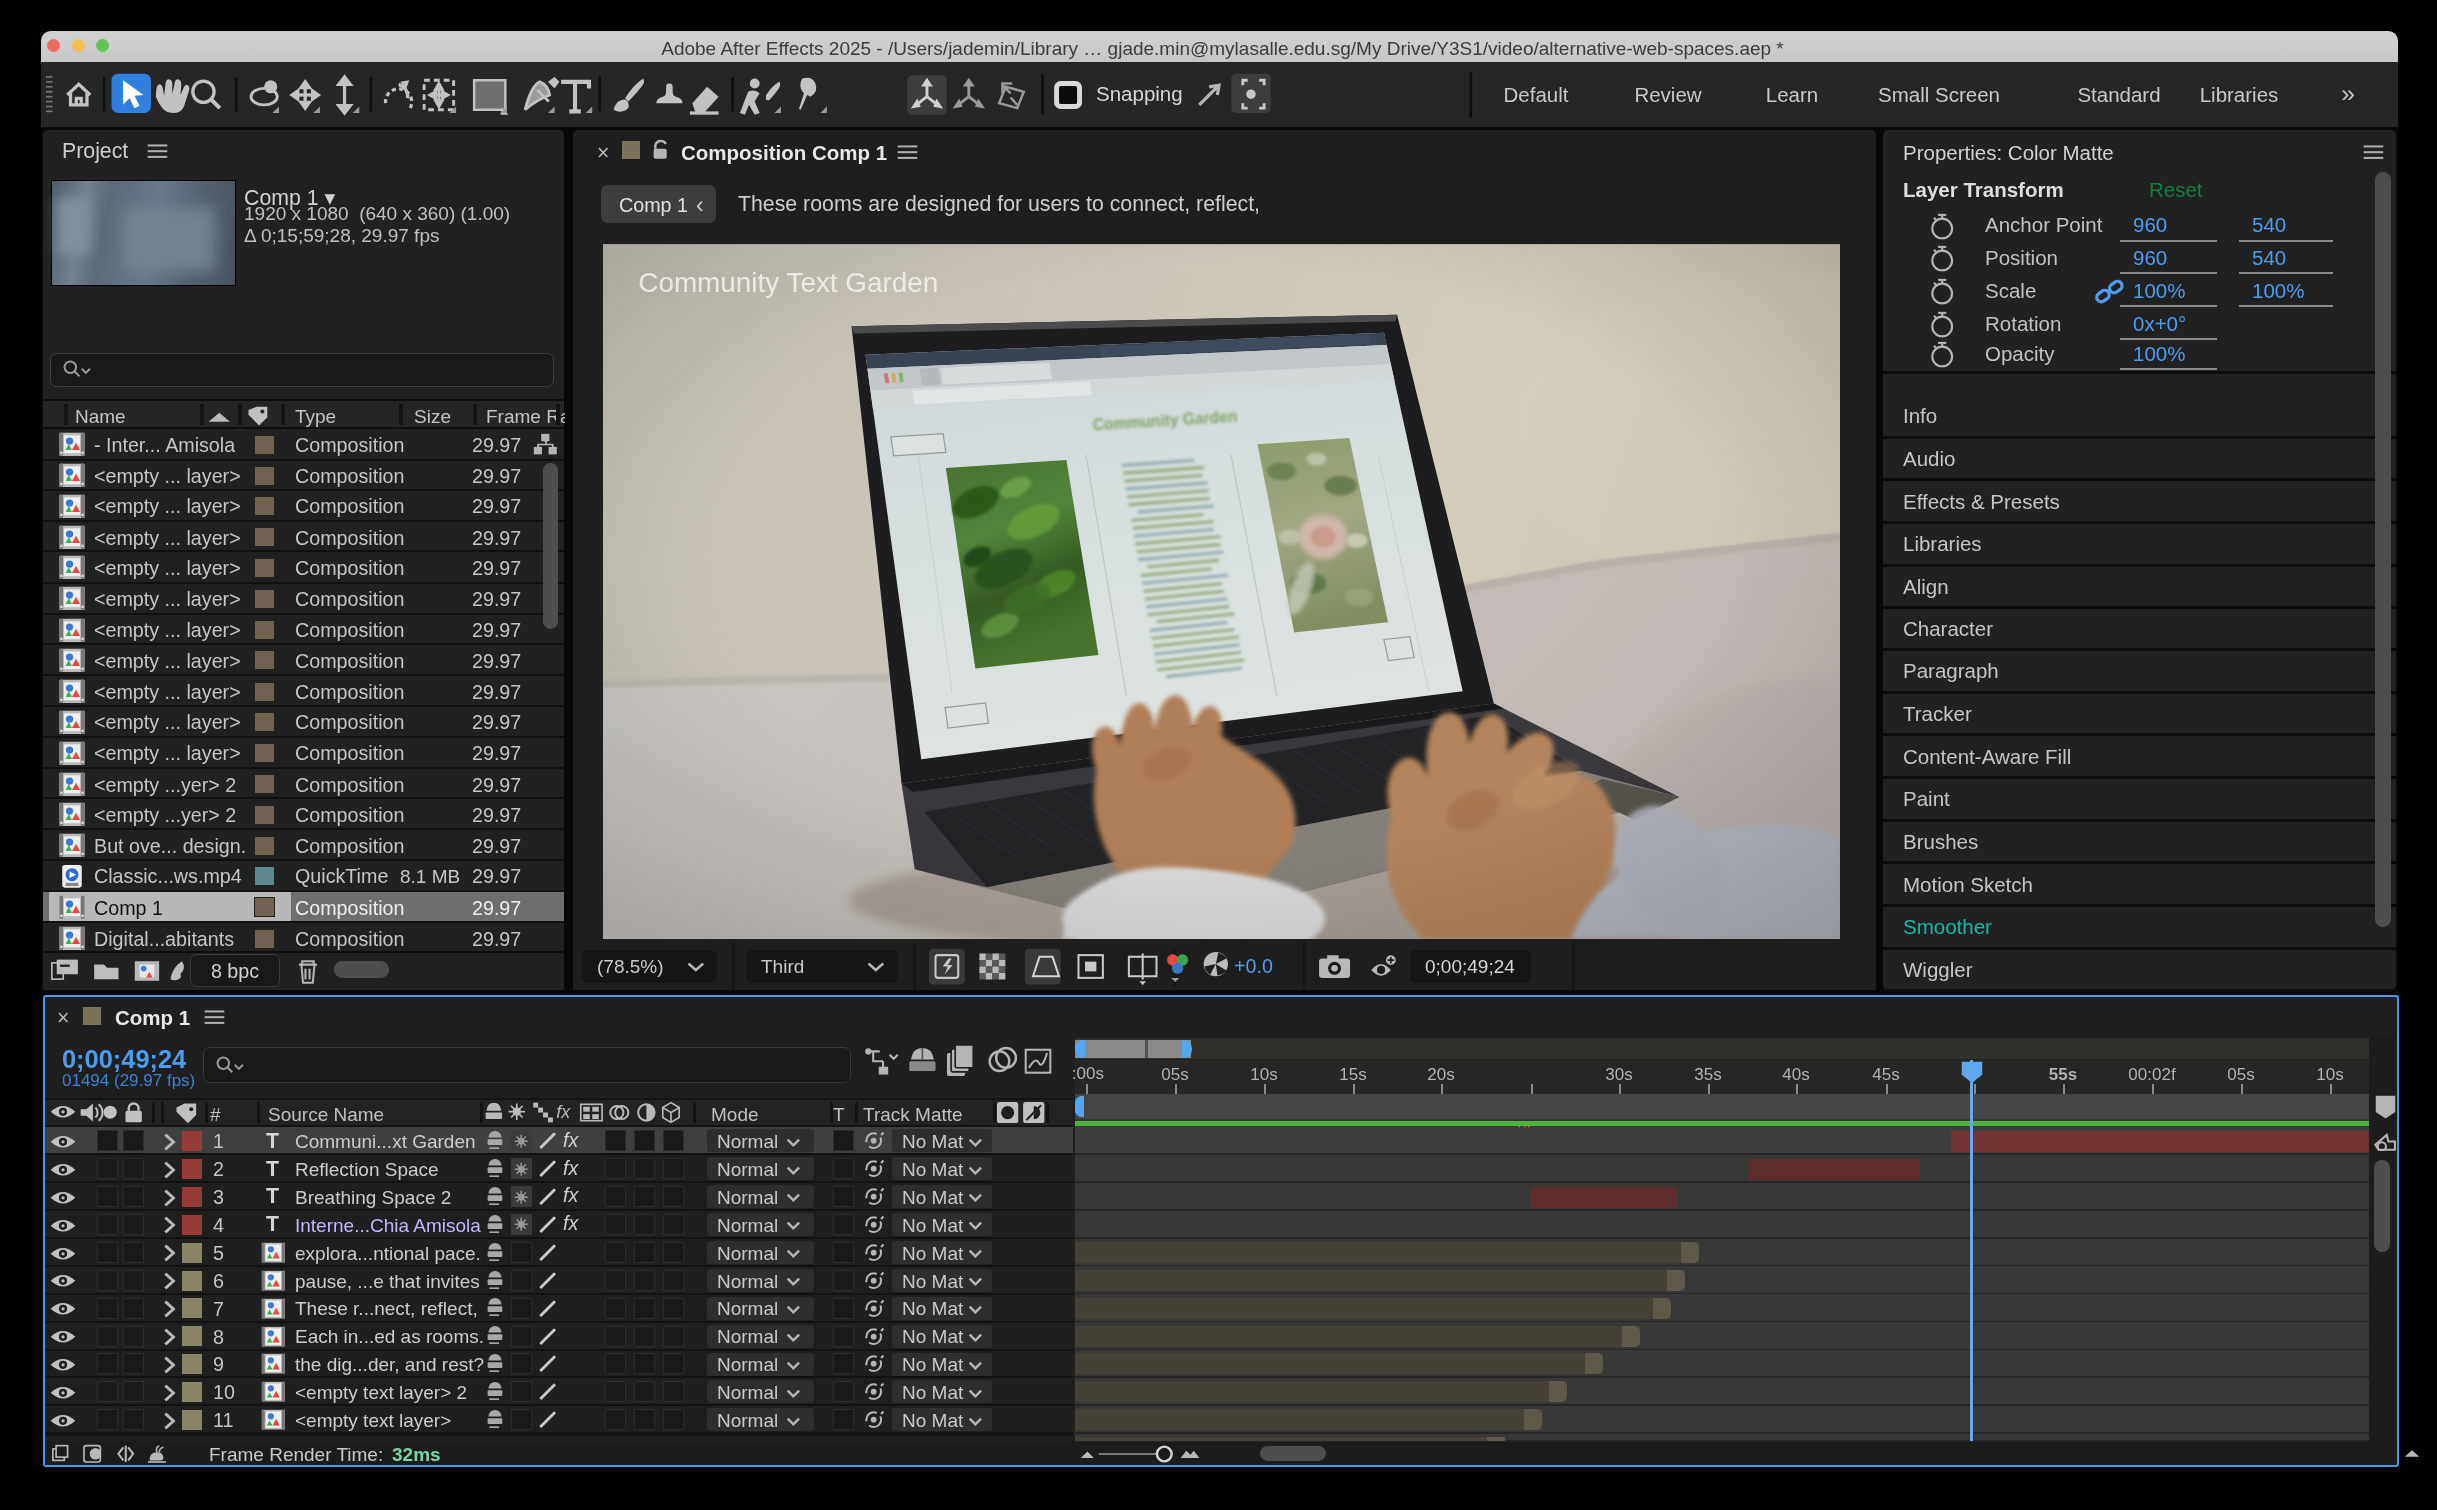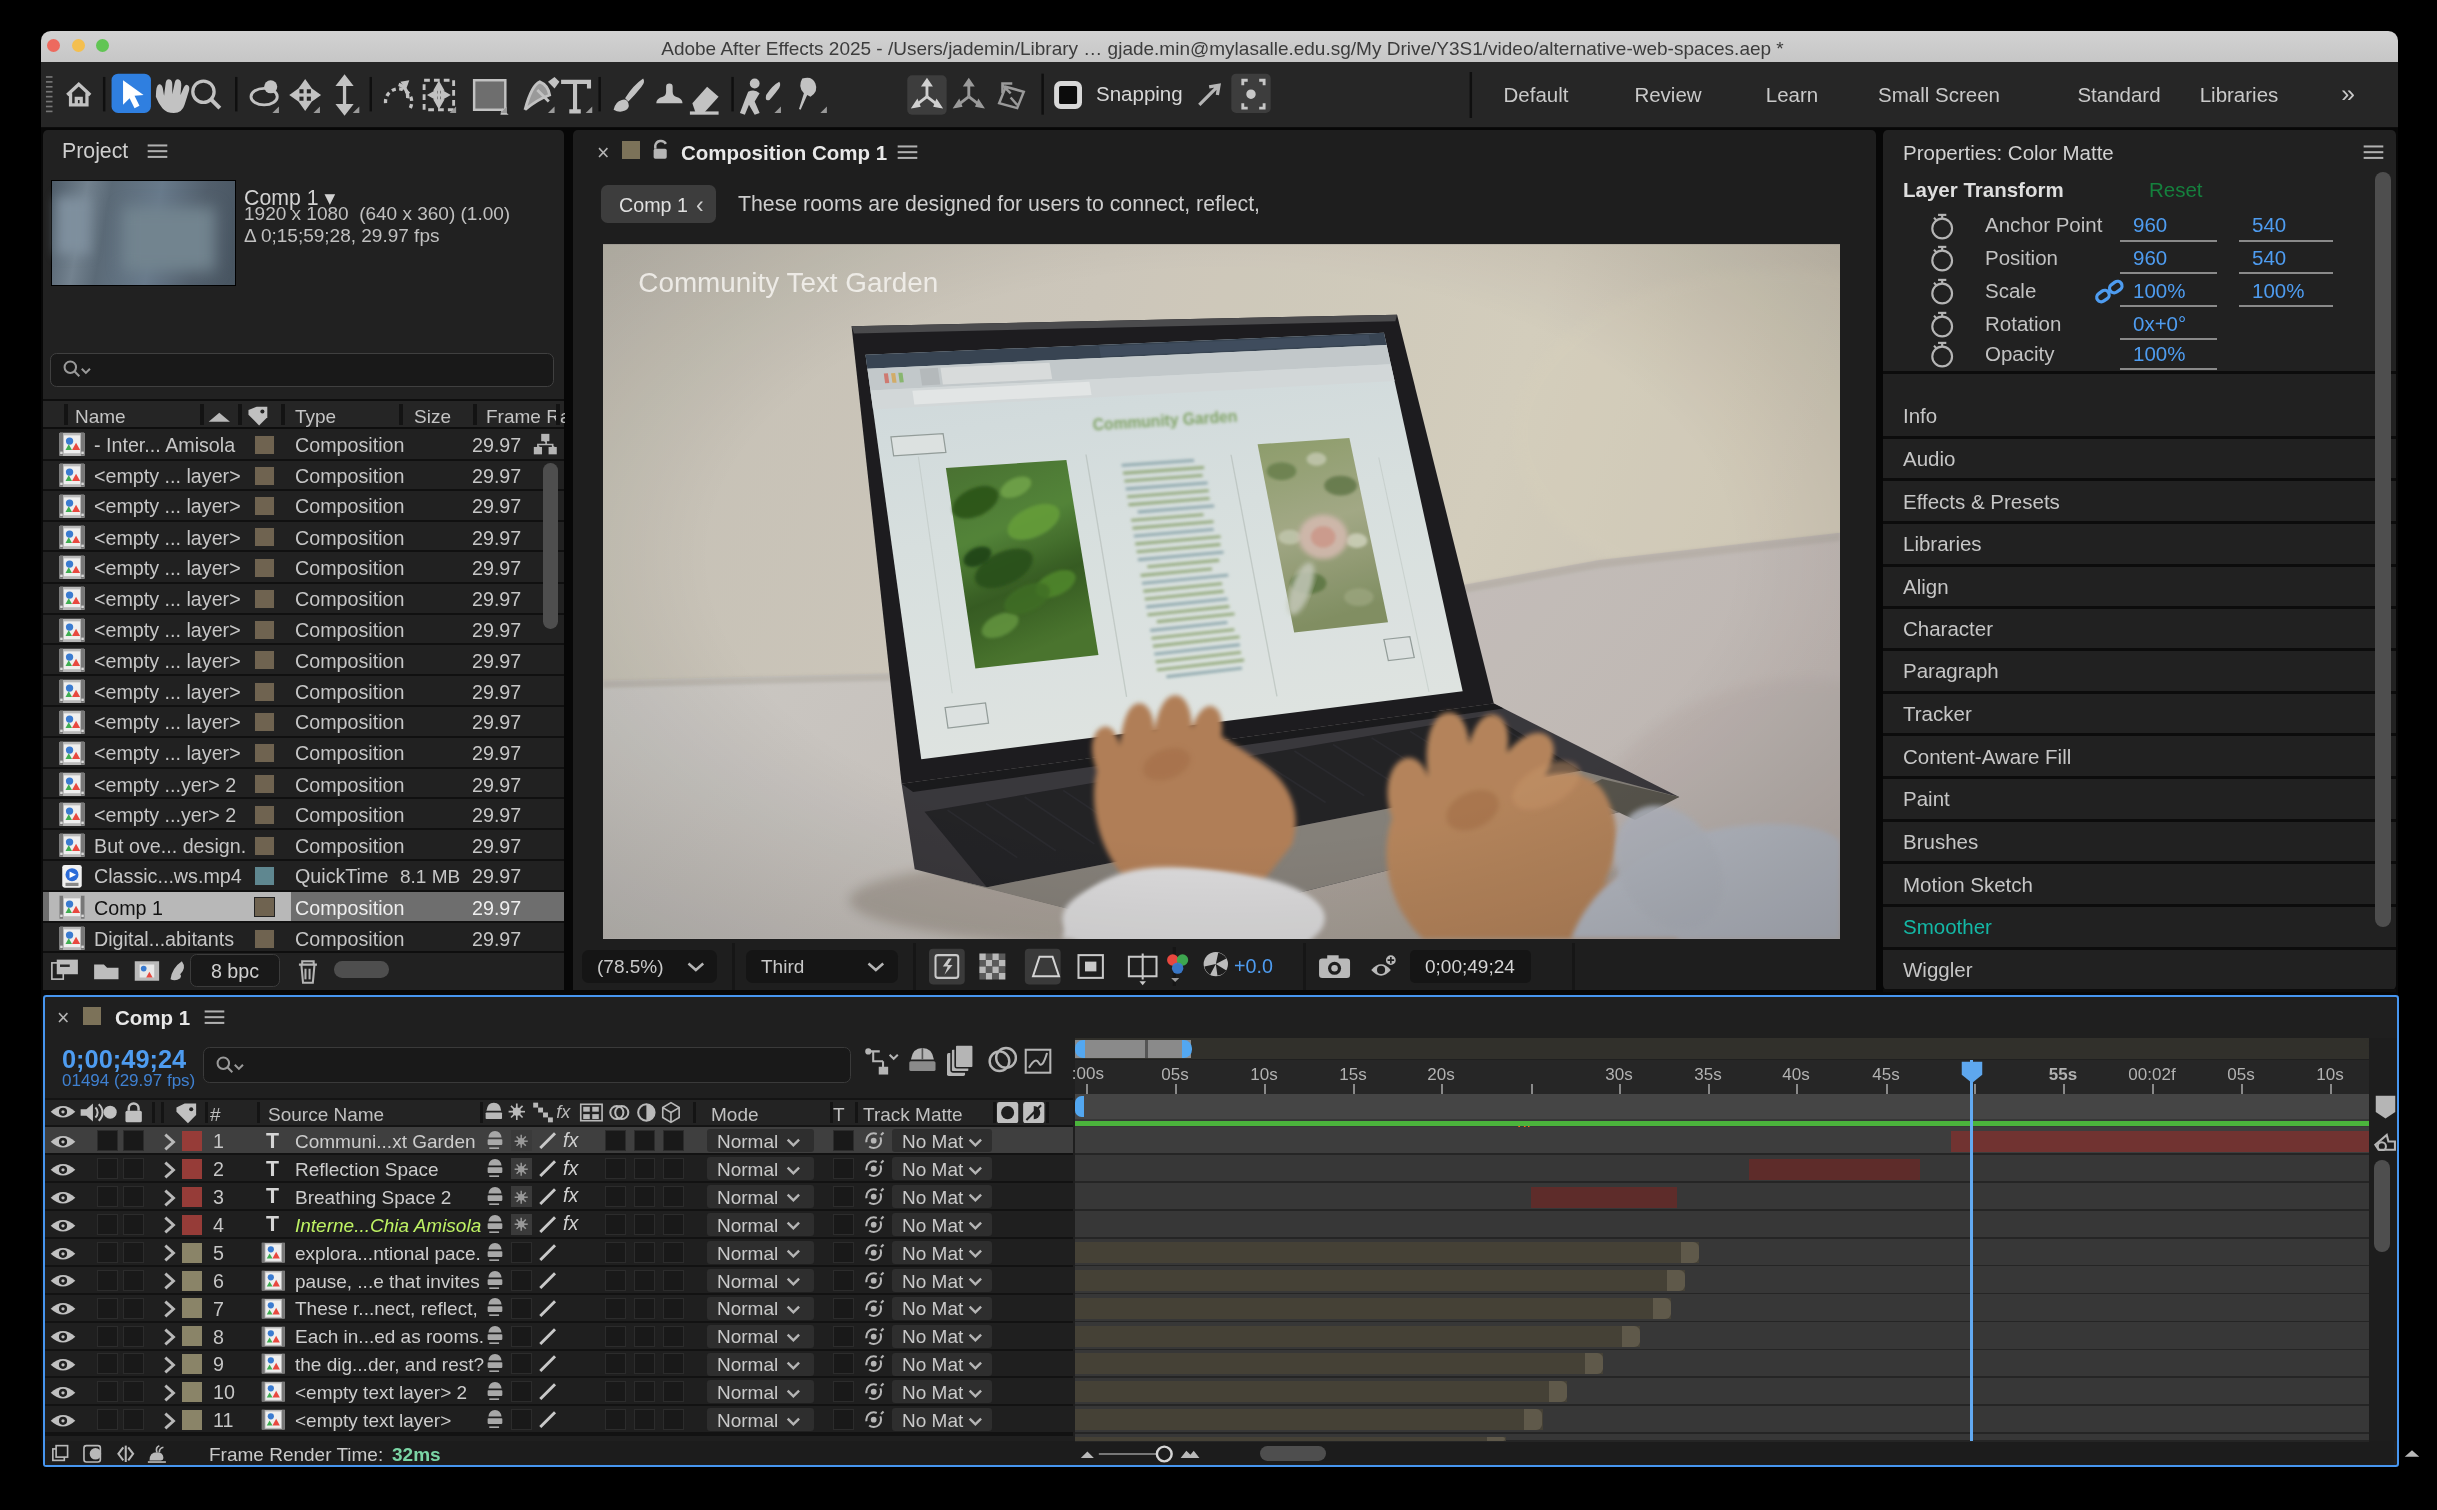--- a/index.html
+++ b/index.html
@@ -1450,21 +1450,21 @@
                                                                     <circle cx="17" cy="12" r="2" fill="#c0c0c0"></circle>
                                                                   </svg>
 <div style="left:97px;top:1214px;width:21.3px;height:21.3px;background:#191919;border:0.8px solid #2c2c2c"></div>
 <div style="left:123px;top:1214px;width:21.3px;height:21.3px;background:#191919;border:0.8px solid #2c2c2c"></div>
 <svg style="left:162px;top:1216px" width="14.8" height="18" viewBox="0 0 18 22">
                                                                     <path d="M4 2 l10 9 l-10 9" stroke="#b9b9b9" stroke-width="3.5" fill="none"></path>
                                                                   </svg>
 <div style="left:182px;top:1215px;width:19.7px;height:19.7px;background:#963c38"></div>
 <div style="left:213px;top:1214px;font-size:19.7px;color:#c6c6c6;font-weight:400;white-space:nowrap;">4</div>
 <div style="left:266px;top:1212px;font-size:21.3px;color:#d5d5d5;font-weight:700;white-space:nowrap;">T</div>
-<div style="left:295px;top:1215px;font-size:19px;color:#bef264;font-weight:400;white-space:nowrap;font-style:italic;">Interne...Chia Amisola</div>
+<div style="left:295px;top:1215px;font-size:19px;color:#c4b5fd;font-weight:400;white-space:nowrap;">Interne...Chia Amisola</div>
 <svg style="left:486px;top:1215px" width="98" height="21.3" viewBox="0 0 120 26">
                                                                     <g>
                                                                       <rect x="2" y="10" width="18" height="7" rx="1" fill="#a8a8a8"></rect>
                                                                       <path d="M11 0 q7 0 8 8 h-16 q1 -8 8 -8" fill="#a8a8a8"></path>
                                                                       <line x1="4" y1="21" x2="16" y2="21" stroke="#a8a8a8" stroke-width="2"></line>
                                                                     </g>
                                                                   </svg>
 <div style="left:511px;top:1214px;width:21.3px;height:21.3px;background:#3a3a3a"></div>
 <svg style="left:513px;top:1216px" width="16.4" height="16.4" viewBox="0 0 20 20">
                                                                     <circle cx="10" cy="10" r="4" fill="#999"></circle>

